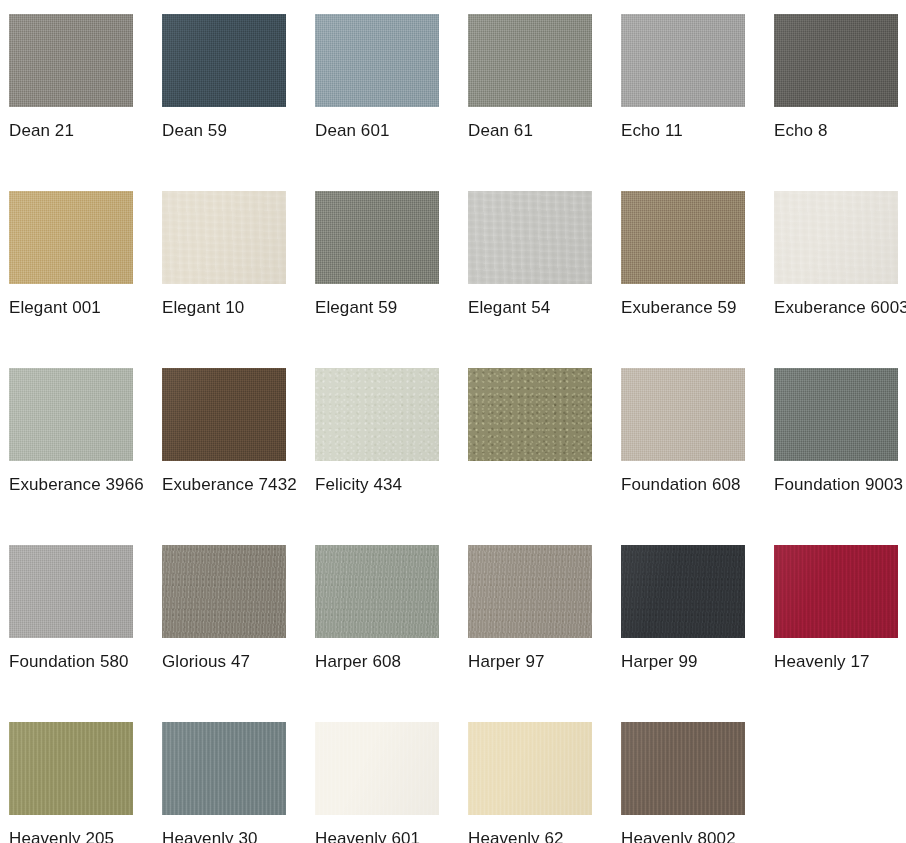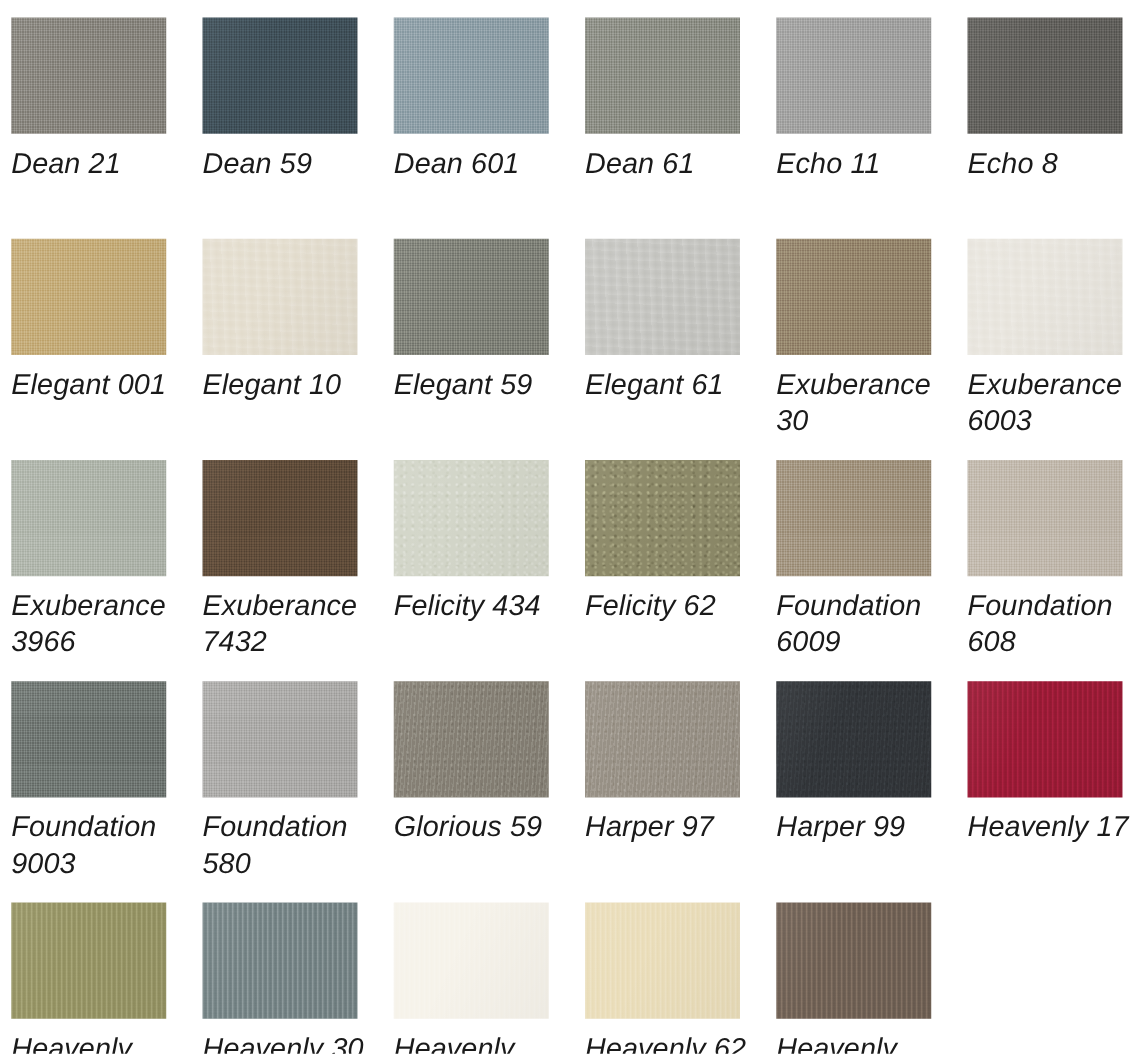--- a/index.html
+++ b/index.html
@@ -122,28 +122,27 @@
     background:
       linear-gradient(115deg,
         rgba(255,255,255,0.055) 0%,
         rgba(255,255,255,0.00) 38%,
         rgba(0,0,0,0.035) 100%);
   }
 
   .swatch-label {
     margin-top: 9px;
     width: 138px;
-    font-size: 23px;
+    font-size: 17px;
     line-height: 29px;
     font-weight: 400;
     letter-spacing: 0.1px;
     color: #1a1a1a;
     word-break: normal;
     overflow-wrap: break-word;
-    font-style: italic;
   }
 </style>
 </head>
 <body>
 
 <div id="swatch-grid" style="background: rgb(255, 255, 255);">
     <div class="swatch-cell">
       <div class="swatch-chip" style="background-color: rgb(138, 135, 128);">
         <div class="tex tex-weave"></div>
         <div class="tex tex-shade"></div>
@@ -204,28 +203,28 @@
         <div class="tex tex-weave"></div>
         <div class="tex tex-shade"></div>
       </div>
       <div class="swatch-label">Elegant 59</div>
     </div>
     <div class="swatch-cell">
       <div class="swatch-chip" style="background-color: rgb(201, 201, 197);">
         <div class="tex tex-slub"></div>
         <div class="tex tex-shade"></div>
       </div>
-      <div class="swatch-label">Elegant 61</div>
+      <div class="swatch-label">Elegant 54</div>
     </div>
     <div class="swatch-cell">
       <div class="swatch-chip" style="background-color: rgb(147, 131, 106);">
         <div class="tex tex-weave"></div>
         <div class="tex tex-shade"></div>
       </div>
-      <div class="swatch-label">Exuberance 30</div>
+      <div class="swatch-label">Exuberance 59</div>
     </div>
     <div class="swatch-cell">
       <div class="swatch-chip" style="background-color: rgb(234, 231, 224);">
         <div class="tex tex-slub"></div>
         <div class="tex tex-shade"></div>
       </div>
       <div class="swatch-label">Exuberance 6003</div>
     </div>
     <div class="swatch-cell">
       <div class="swatch-chip" style="background-color: rgb(176, 182, 172);">
@@ -246,28 +245,20 @@
         <div class="tex tex-boucle"></div>
         <div class="tex tex-shade"></div>
       </div>
       <div class="swatch-label">Felicity 434</div>
     </div>
     <div class="swatch-cell">
       <div class="swatch-chip" style="background-color: rgb(141, 138, 105);">
         <div class="tex tex-boucle"></div>
         <div class="tex tex-shade"></div>
       </div>
-      <div class="swatch-label">Felicity 62</div>
-    </div>
-    <div class="swatch-cell">
-      <div class="swatch-chip" style="background-color: rgb(162, 148, 127);">
-        <div class="tex tex-weave"></div>
-        <div class="tex tex-shade"></div>
-      </div>
-      <div class="swatch-label">Foundation 6009</div>
     </div>
     <div class="swatch-cell">
       <div class="swatch-chip" style="background-color: rgb(192, 183, 171);">
         <div class="tex tex-weave"></div>
         <div class="tex tex-shade"></div>
       </div>
       <div class="swatch-label">Foundation 608</div>
     </div>
     <div class="swatch-cell">
       <div class="swatch-chip" style="background-color: rgb(111, 118, 114);">
@@ -281,21 +272,28 @@
         <div class="tex tex-weave"></div>
         <div class="tex tex-shade"></div>
       </div>
       <div class="swatch-label">Foundation 580</div>
     </div>
     <div class="swatch-cell">
       <div class="swatch-chip" style="background-color: rgb(138, 133, 122);">
         <div class="tex tex-melange"></div>
         <div class="tex tex-shade"></div>
       </div>
-      <div class="swatch-label">Glorious 59</div>
+      <div class="swatch-label">Glorious 47</div>
+    </div>
+    <div class="swatch-cell">
+      <div class="swatch-chip" style="background-color: rgb(154, 160, 150);">
+        <div class="tex tex-melange"></div>
+        <div class="tex tex-shade"></div>
+      </div>
+      <div class="swatch-label">Harper 608</div>
     </div>
     <div class="swatch-cell">
       <div class="swatch-chip" style="background-color: rgb(156, 149, 138);">
         <div class="tex tex-melange"></div>
         <div class="tex tex-shade"></div>
       </div>
       <div class="swatch-label">Harper 97</div>
     </div>
     <div class="swatch-cell">
       <div class="swatch-chip" style="background-color: rgb(51, 55, 59);">

